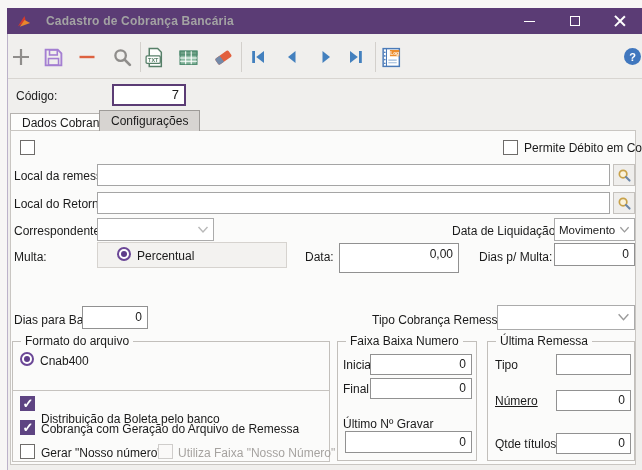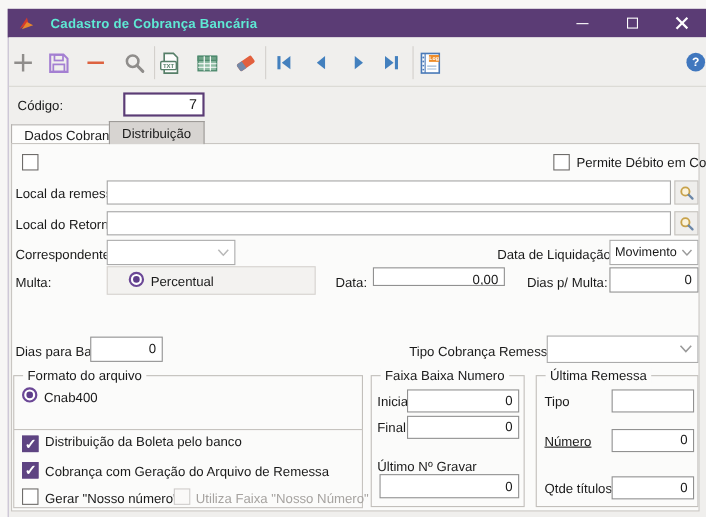--- a/index.html
+++ b/index.html
@@ -6,21 +6,21 @@
   html,body { background:#fff; }
   .page {
     position:relative; width:642px; height:470px; overflow:hidden;
     background:#F7F6F5; font-family:"Liberation Sans", sans-serif;
     font-size:12px; color:#1A1A1A;
   }
   .abs { position:absolute; }
   
   .winframe { left:7px; top:8px; width:635px; height:462px; background:#F0EFED; border-left:1px solid #BCB2CA; }
   .titlebar { left:7px; top:8px; width:635px; height:26px; background:#5B3C75; display:flex; align-items:center; }
-  .titlebar .title { margin-left:14px; color:#5eead4; font-weight:700; font-size:12px; letter-spacing:.2px; }
+  .titlebar .title { margin-left:14px; color:#a3a3a3; font-weight:700; font-size:12px; letter-spacing:.2px; }
   .app-icon { margin-left:10px; width:15px; height:15px; }
   .winbtns { margin-left:auto; display:flex; height:26px; }
   .winbtn { width:45px; height:26px; display:flex; align-items:center; justify-content:center; cursor:default; }
   .glyph-min { width:11px; height:0; border-top:1.6px solid #fff; }
   .glyph-max { width:10px; height:10px; border:1.4px solid #fff; }
   .glyph-close { position:relative; width:12px; height:12px; }
   .glyph-close::before,.glyph-close::after { content:""; position:absolute; left:5px; top:-1px; width:1.6px; height:14px; background:#fff; }
   .glyph-close::before { transform:rotate(45deg); }
   .glyph-close::after { transform:rotate(-45deg); }
   
@@ -169,21 +169,21 @@
   <span class="help-badge">
       <span>?</span>
     </span>
 
   <div class="abs client"></div>
 
   <span class="lbl" style="left:16px; top:89px;">Código:</span>
   <div class="field num codigo-field">7</div>
 
   <span class="tab tab-idle">Dados Cobrança</span>
-  <span class="tab tab-sel">Distribuição</span>
+  <span class="tab tab-sel">Configurações</span>
   <div class="abs panel"></div>
 
   <span class="cb onpanel" style="left:20px; top:140px;"></span>
   <span class="cb onpanel" style="left:503px; top:140px;"></span>
   <span class="lbl onpanel" style="left:524px; top:141px;">Permite Débito em Conta</span>
 
   <span class="lbl onpanel" style="left:14px; top:169px;">Local da remessa</span>
   <div class="field onpanel" style="left:97px; top:164px; width:513px; height:22px; border-color:#A5A5A5;"></div>
   <span class="lookup-btn onpanel" style="left:613px; top:164px;">
     <svg width="15" height="15" viewBox="0 0 16 16">
@@ -213,21 +213,21 @@
     <svg width="11" height="8" viewBox="0 0 12 8">
         <path d="M1.5 1 L6 6 L10.5 1" fill="none" stroke="#9A9A9A" stroke-width="1.4"></path>
       </svg>
   </div>
 
   <span class="lbl onpanel" style="left:14px; top:250px;">Multa:</span>
   <div class="mini-panel onpanel" style="left:97px; top:242px; width:190px; height:26px;"></div>
   <span class="radio onpanel" style="left:117px; top:247px;"></span>
   <span class="lbl onpanel" style="left:137px; top:249px;">Percentual</span>
   <span class="lbl onpanel" style="left:305px; top:250px;">Data:</span>
-  <div class="field num onpanel" style="left:339px; top:243px; width:120px; height:17px; line-height:21px;padding-left:28px;">0,00</div>
+  <div class="field num onpanel" style="left:339px; top:243px; width:120px; height:30px; line-height:21px;padding-left:28px;">0,00</div>
   <span class="lbl onpanel" style="left:479px; top:250px;">Dias p/ Multa:</span>
   <div class="field num onpanel" style="left:554px; top:243px; width:81px; height:23px; line-height:21px;">0</div>
 
   <span class="lbl onpanel" style="left:14px; top:313px;">Dias para Baixa:</span>
   <div class="field num onpanel" style="left:82px; top:306px; width:66px; height:23px; line-height:21px;">0</div>
   <span class="lbl onpanel" style="left:372px; top:313px;">Tipo Cobrança Remessa:</span>
   <div class="combo onpanel" style="left:497px; top:305px; width:138px; height:25px;">
     <span class="cval"></span>
     <svg width="13" height="9" viewBox="0 0 12 8">
         <path d="M1.5 1 L6 6 L10.5 1" fill="none" stroke="#9A9A9A" stroke-width="1.3"></path>
@@ -235,21 +235,21 @@
   </div>
 
   <div class="group onpanel" style="left:12px; top:341px; width:318px; height:63px;">
     <span class="legend">Formato do arquivo</span>
   </div>
   <span class="radio onpanel" style="left:20px; top:352px;"></span>
   <span class="lbl onpanel" style="left:40px; top:354px;">Cnab400</span>
 
   <div class="group onpanel" style="left:12px; top:390px; width:318px; height:72px; border-color:#C6C3BF;"></div>
   <span class="cb checked onpanel" style="left:20px; top:396px;"></span>
-  <span class="lbl onpanel" style="left:41px; top:394px;text-align:center;">Distribuição da Boleta pelo banco</span>
+  <span class="lbl onpanel" style="left:41px; top:412px;text-align:center;">Distribuição da Boleta pelo banco</span>
   <span class="cb checked onpanel" style="left:20px; top:420px;"></span>
   <span class="lbl onpanel" style="left:41px; top:422px;">Cobrança com Geração do Arquivo de Remessa</span>
   <span class="cb onpanel" style="left:20px; top:444px;"></span>
   <span class="lbl onpanel" style="left:41px; top:446px;">Gerar "Nosso número"</span>
   <span class="cb disabled onpanel" style="left:158px; top:444px;"></span>
   <span class="lbl dim onpanel" style="left:178px; top:446px;">Utiliza Faixa "Nosso Número"</span>
 
   <div class="group onpanel" style="left:337px; top:341px; width:140px; height:120px;">
     <span class="legend">Faixa Baixa Numero</span>
   </div>

